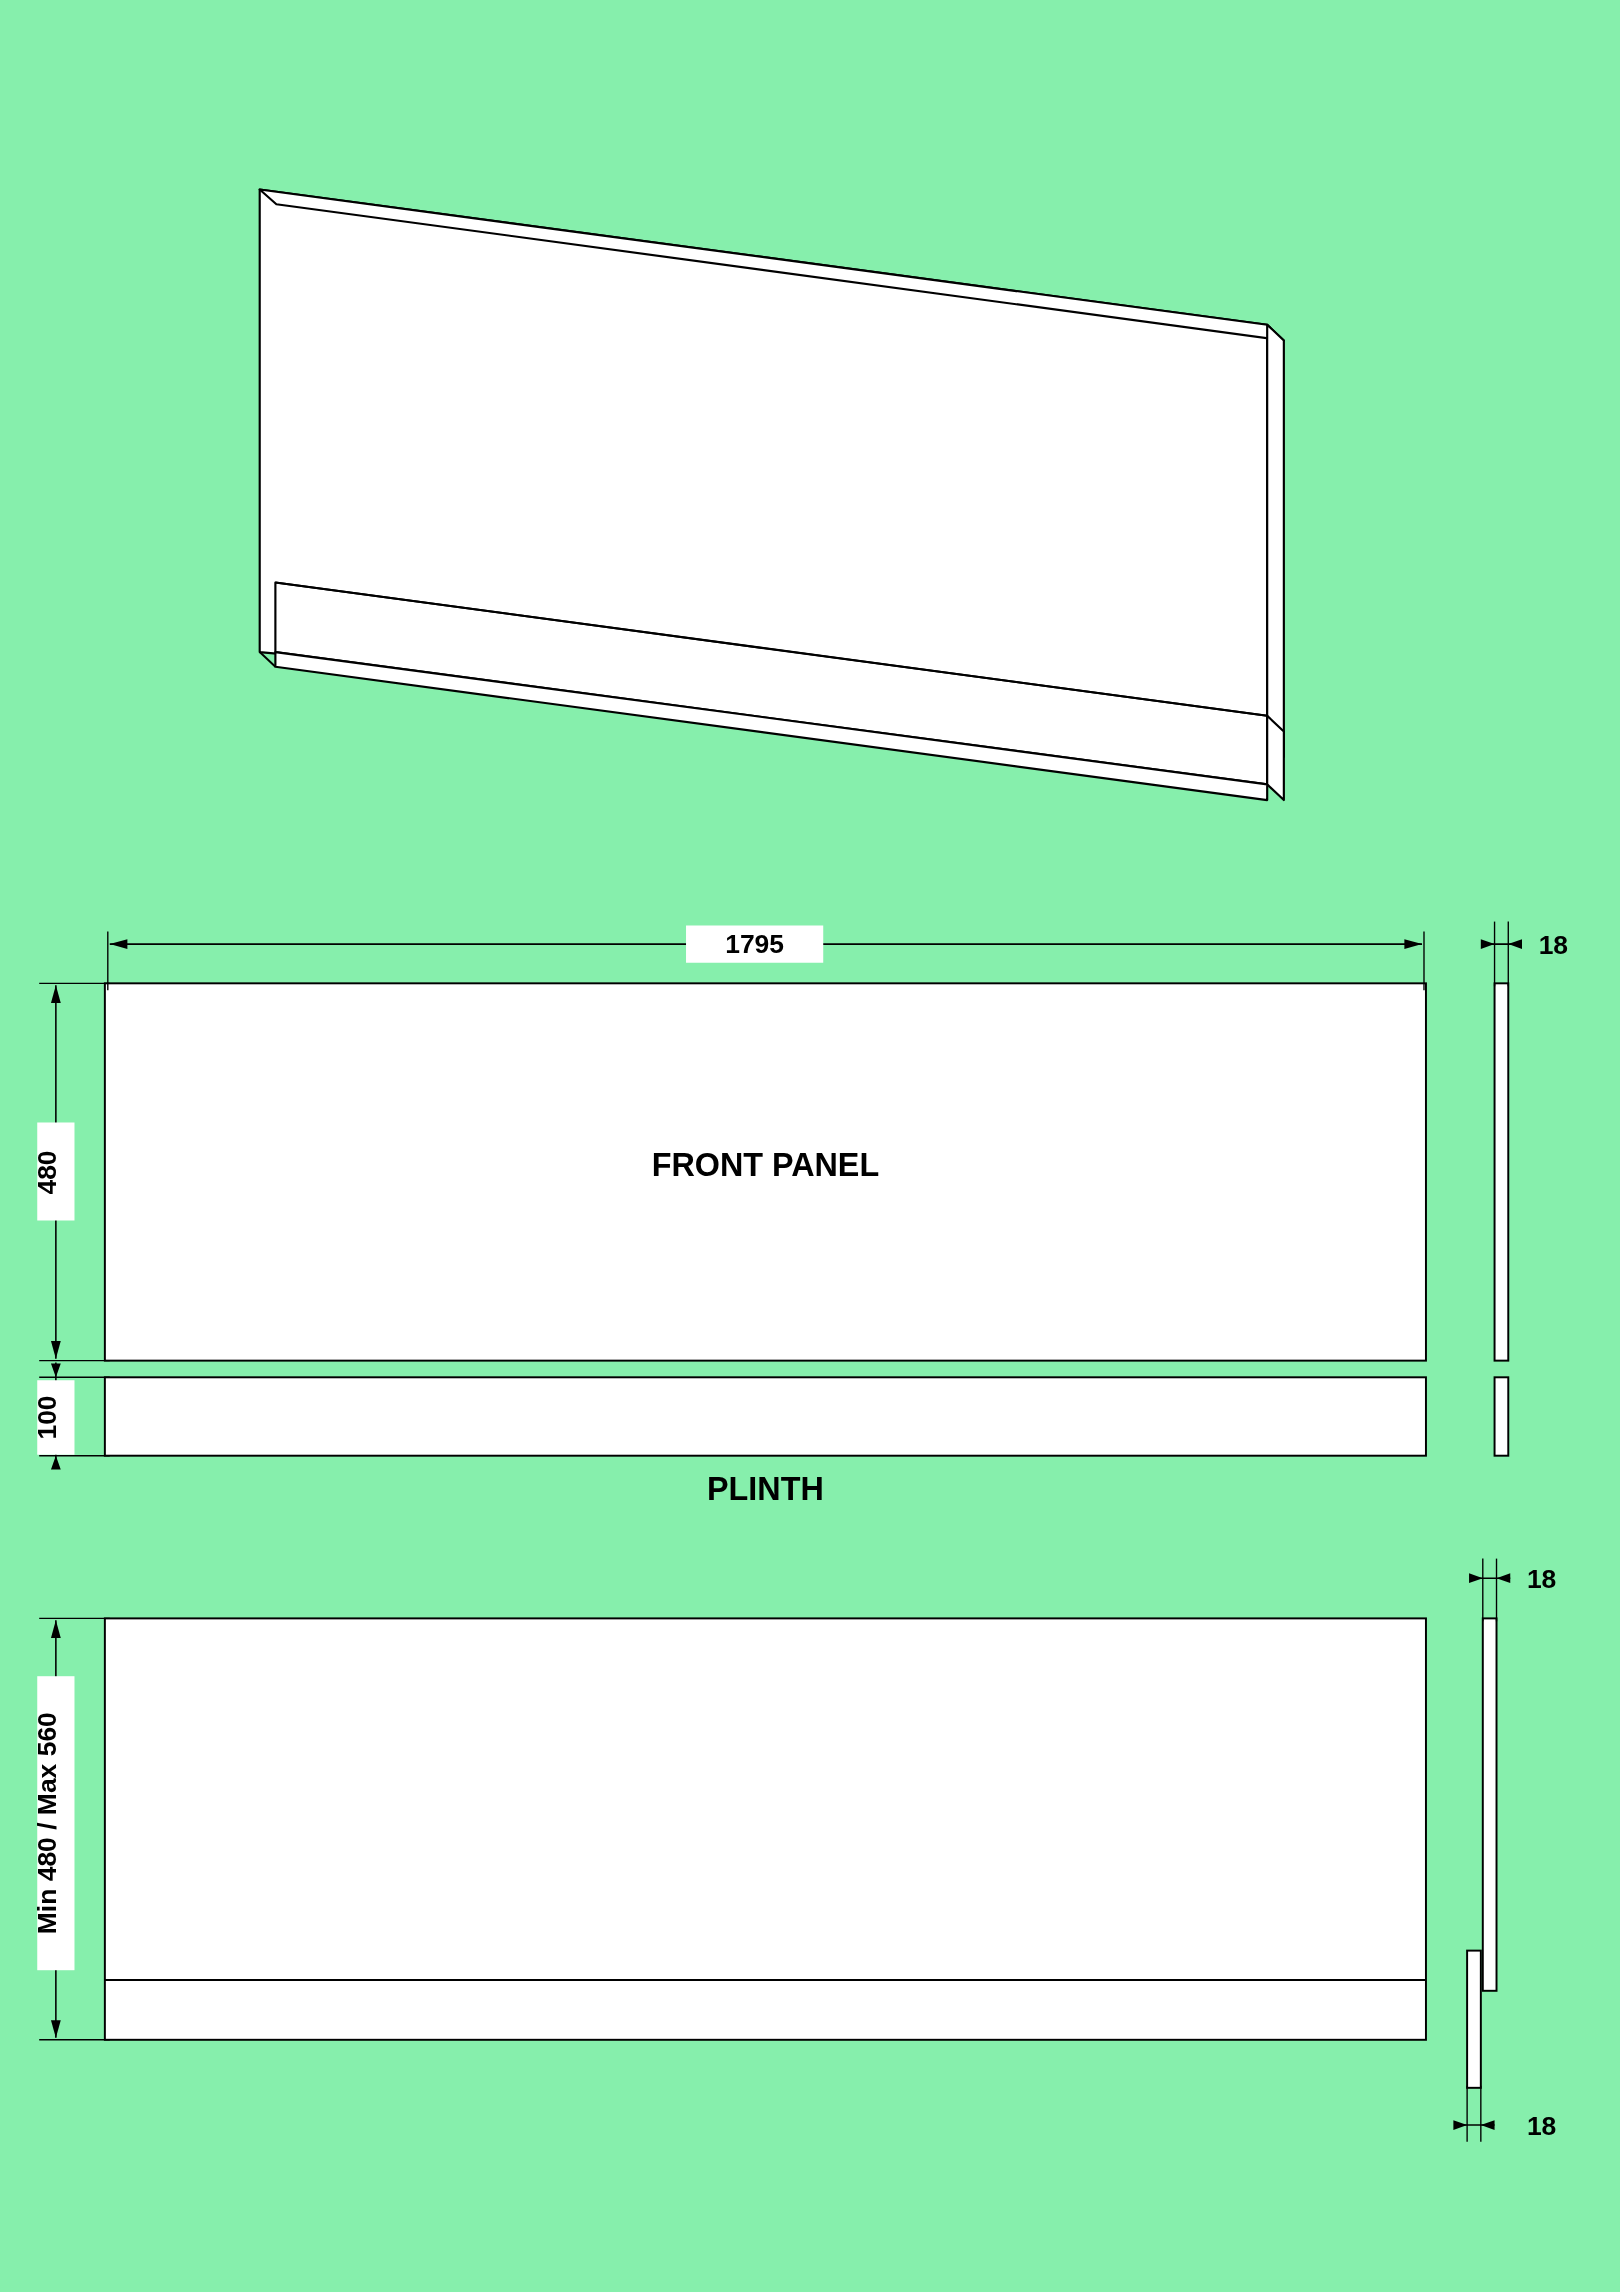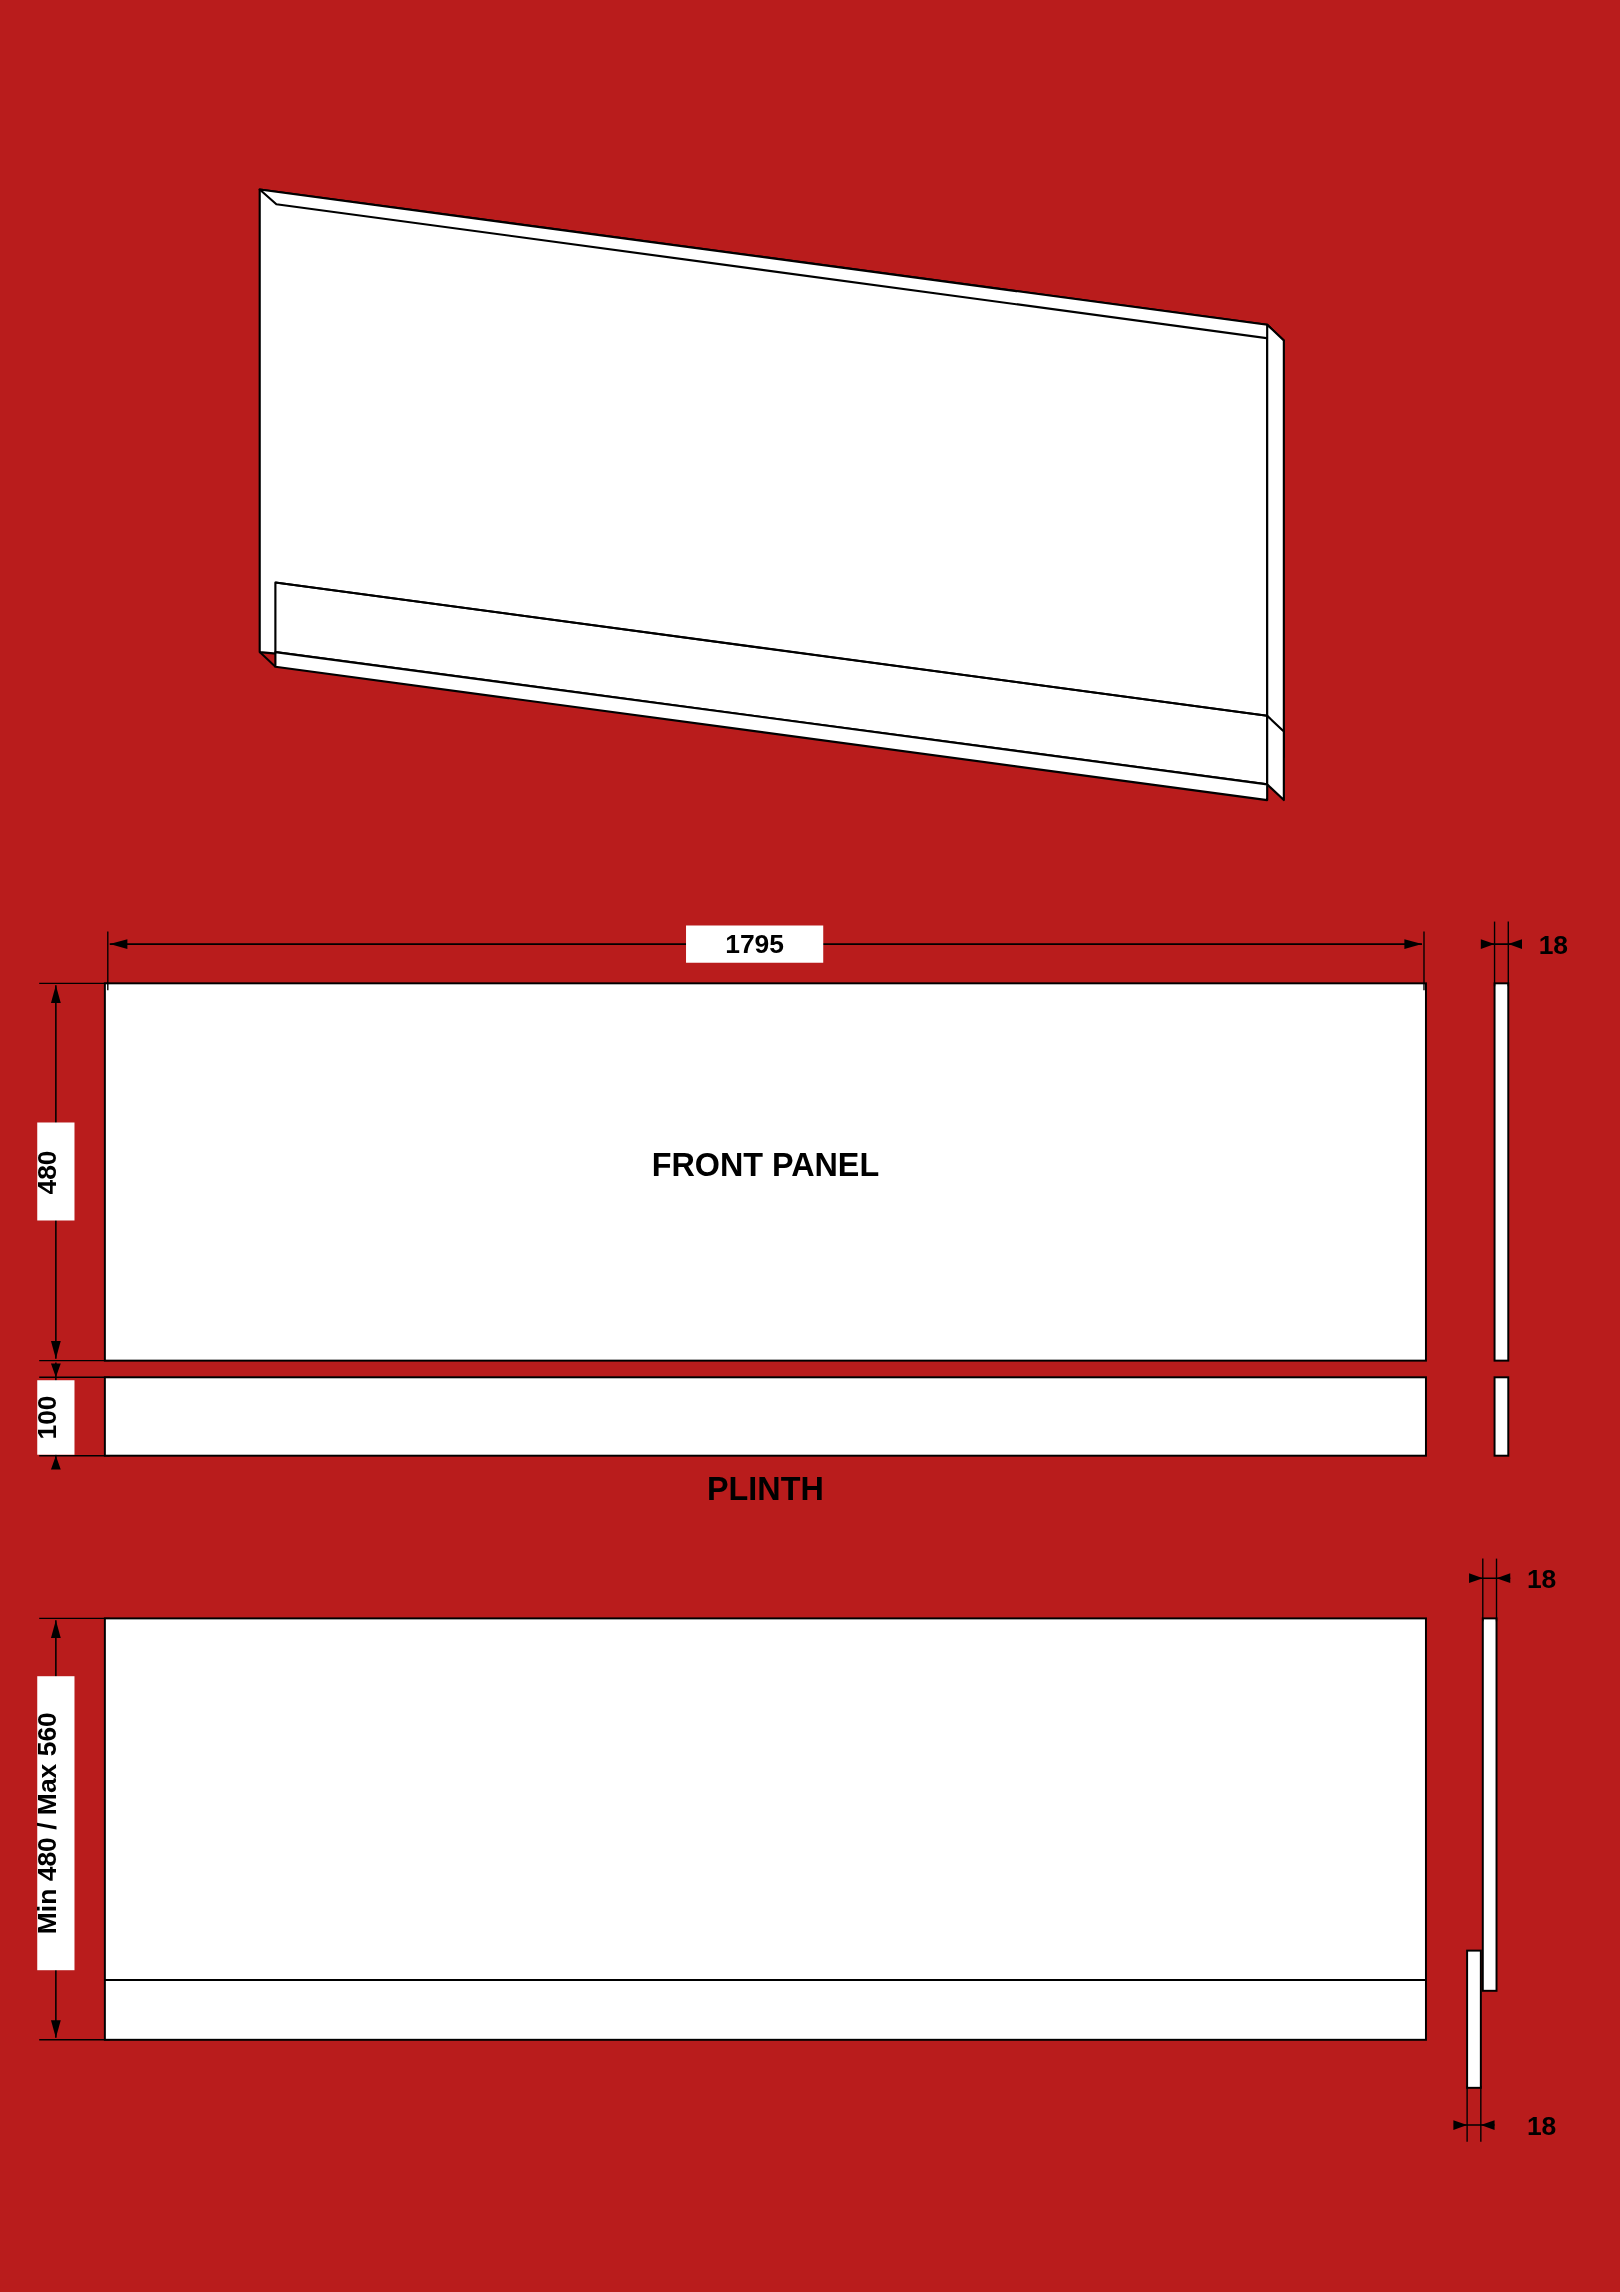--- a/index.html
+++ b/index.html
@@ -8,21 +8,21 @@
     background: #ffffff;
   }
   body {
     font-family: "Liberation Sans", sans-serif;
     color: #000000;
   }
   .page {
     position: relative;
     width: 1620px;
     height: 2293px;
-    background: #b91c1c;
+    background: #86efac;
     overflow: hidden;
   }
   .svg-root {
     position: absolute;
     left: 0;
     top: 0;
     width: 1620px;
     height: 2293px;
   }
   text {

